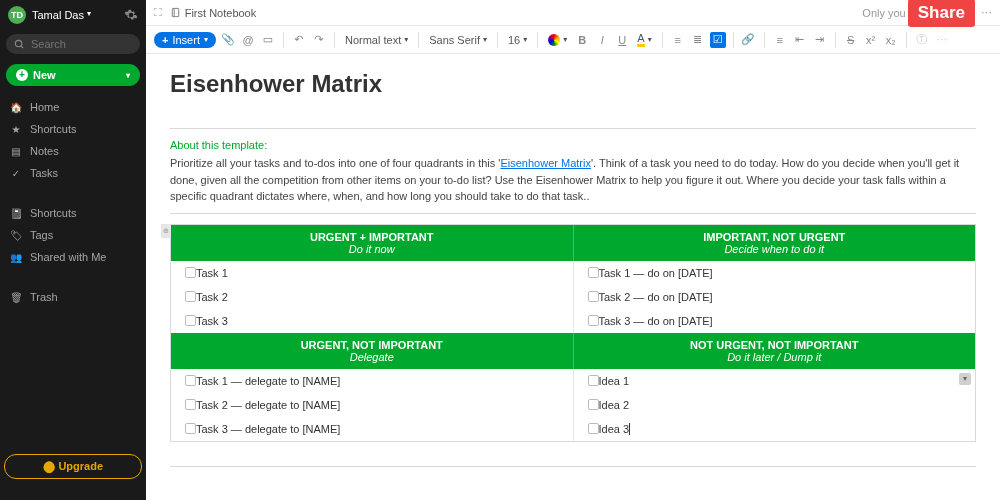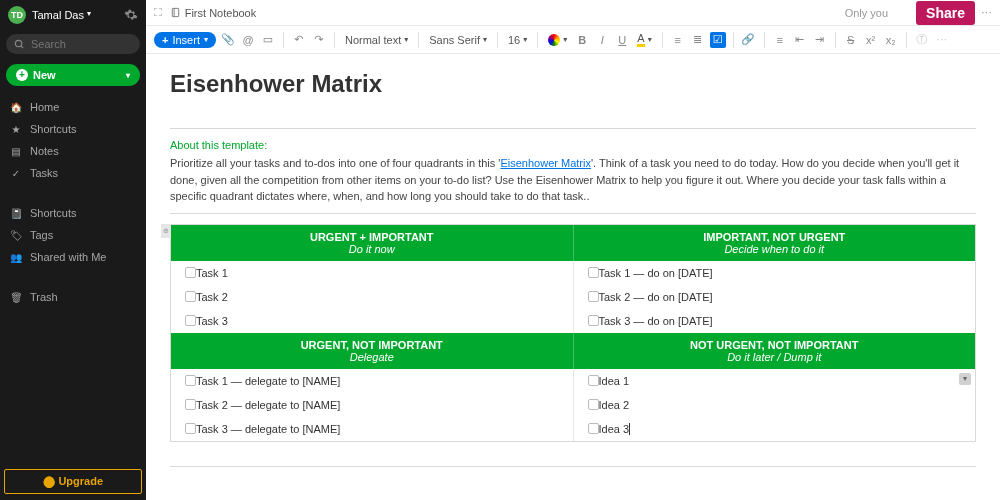--- a/index.html
+++ b/index.html
@@ -11,28 +11,28 @@
 .chev{font-size:8px}
 .gear{color:#888;width:14px}
 .search{margin:4px 6px;background:#333;border-radius:12px;padding:4px 8px;display:flex;align-items:center;gap:6px;color:#888}
 .search input{background:none;border:0;color:#ccc;outline:none;font-size:11px;width:80px}
 .new-btn{margin:6px;background:#00a82d;color:#fff;border-radius:14px;padding:5px 10px;display:flex;align-items:center;gap:5px;font-size:11px;font-weight:600}
 .plus{width:12px;height:12px;border-radius:50%;background:#fff;color:#00a82d;display:flex;align-items:center;justify-content:center;font-size:10px;line-height:1}
 .nav{padding:4px 0}
 .nav-item{padding:5px 10px;display:flex;align-items:center;gap:8px;cursor:pointer}
 .ico{width:12px;text-align:center;font-size:10px}
 .nav-sep{height:10px}
-.upgrade{margin:auto 4px 6px;border:1px solid #e6a500;color:#e6a500;padding:5px;text-align:center;border-radius:2px;font-size:11px;font-weight:600}
+.upgrade{margin:auto 4px 21px;border:1px solid #e6a500;color:#e6a500;padding:5px;text-align:center;border-radius:12px;font-size:11px;font-weight:600}
 .main{flex:1;display:flex;flex-direction:column;overflow:hidden}
 .topbar{height:26px;border-bottom:1px solid #e6e6e6;display:flex;align-items:center;padding:0 8px;font-size:11px;color:#666}
 .topbar-left{display:flex;align-items:center;gap:8px;flex:1}
 .expand-ico{color:#999}
 .nb-name{display:flex;align-items:center;gap:4px;color:#555}
-.only-you{color:#999;margin-right:28px}
-.share-btn{background:#be185d;color:#fff;padding:4px 10px;border-radius:3px;font-weight:600;font-size:14px}
+.only-you{color:#999;margin-right:2px}
+.share-btn{background:#ef4444;color:#fff;padding:4px 10px;border-radius:3px;font-weight:600;font-size:17px}
 .dots{margin-left:6px;color:#999}
 .toolbar{height:28px;border-bottom:1px solid #e6e6e6;display:flex;align-items:center;padding:0 8px;gap:4px;font-size:11px;color:#555}
 .tb-insert{background:#0073e6;color:#fff;border-radius:10px;padding:2px 8px;display:flex;align-items:center;gap:4px;font-size:11px}
 .tb-insert .pl{font-weight:700}
 .tb-ico{width:16px;height:16px;display:flex;align-items:center;justify-content:center;color:#888;font-size:11px}
 .tb-sep{width:1px;height:16px;background:#e0e0e0;margin:0 3px}
 .tb-sel{display:flex;align-items:center;gap:3px;padding:0 3px}
 .color-circle{width:12px;height:12px;border-radius:50%;background:conic-gradient(red,orange,yellow,green,blue,purple,red)}
 .tb-active{background:#0073e6;color:#fff;border-radius:2px}
 .editor{flex:1;overflow-y:auto;padding:16px 24px}

